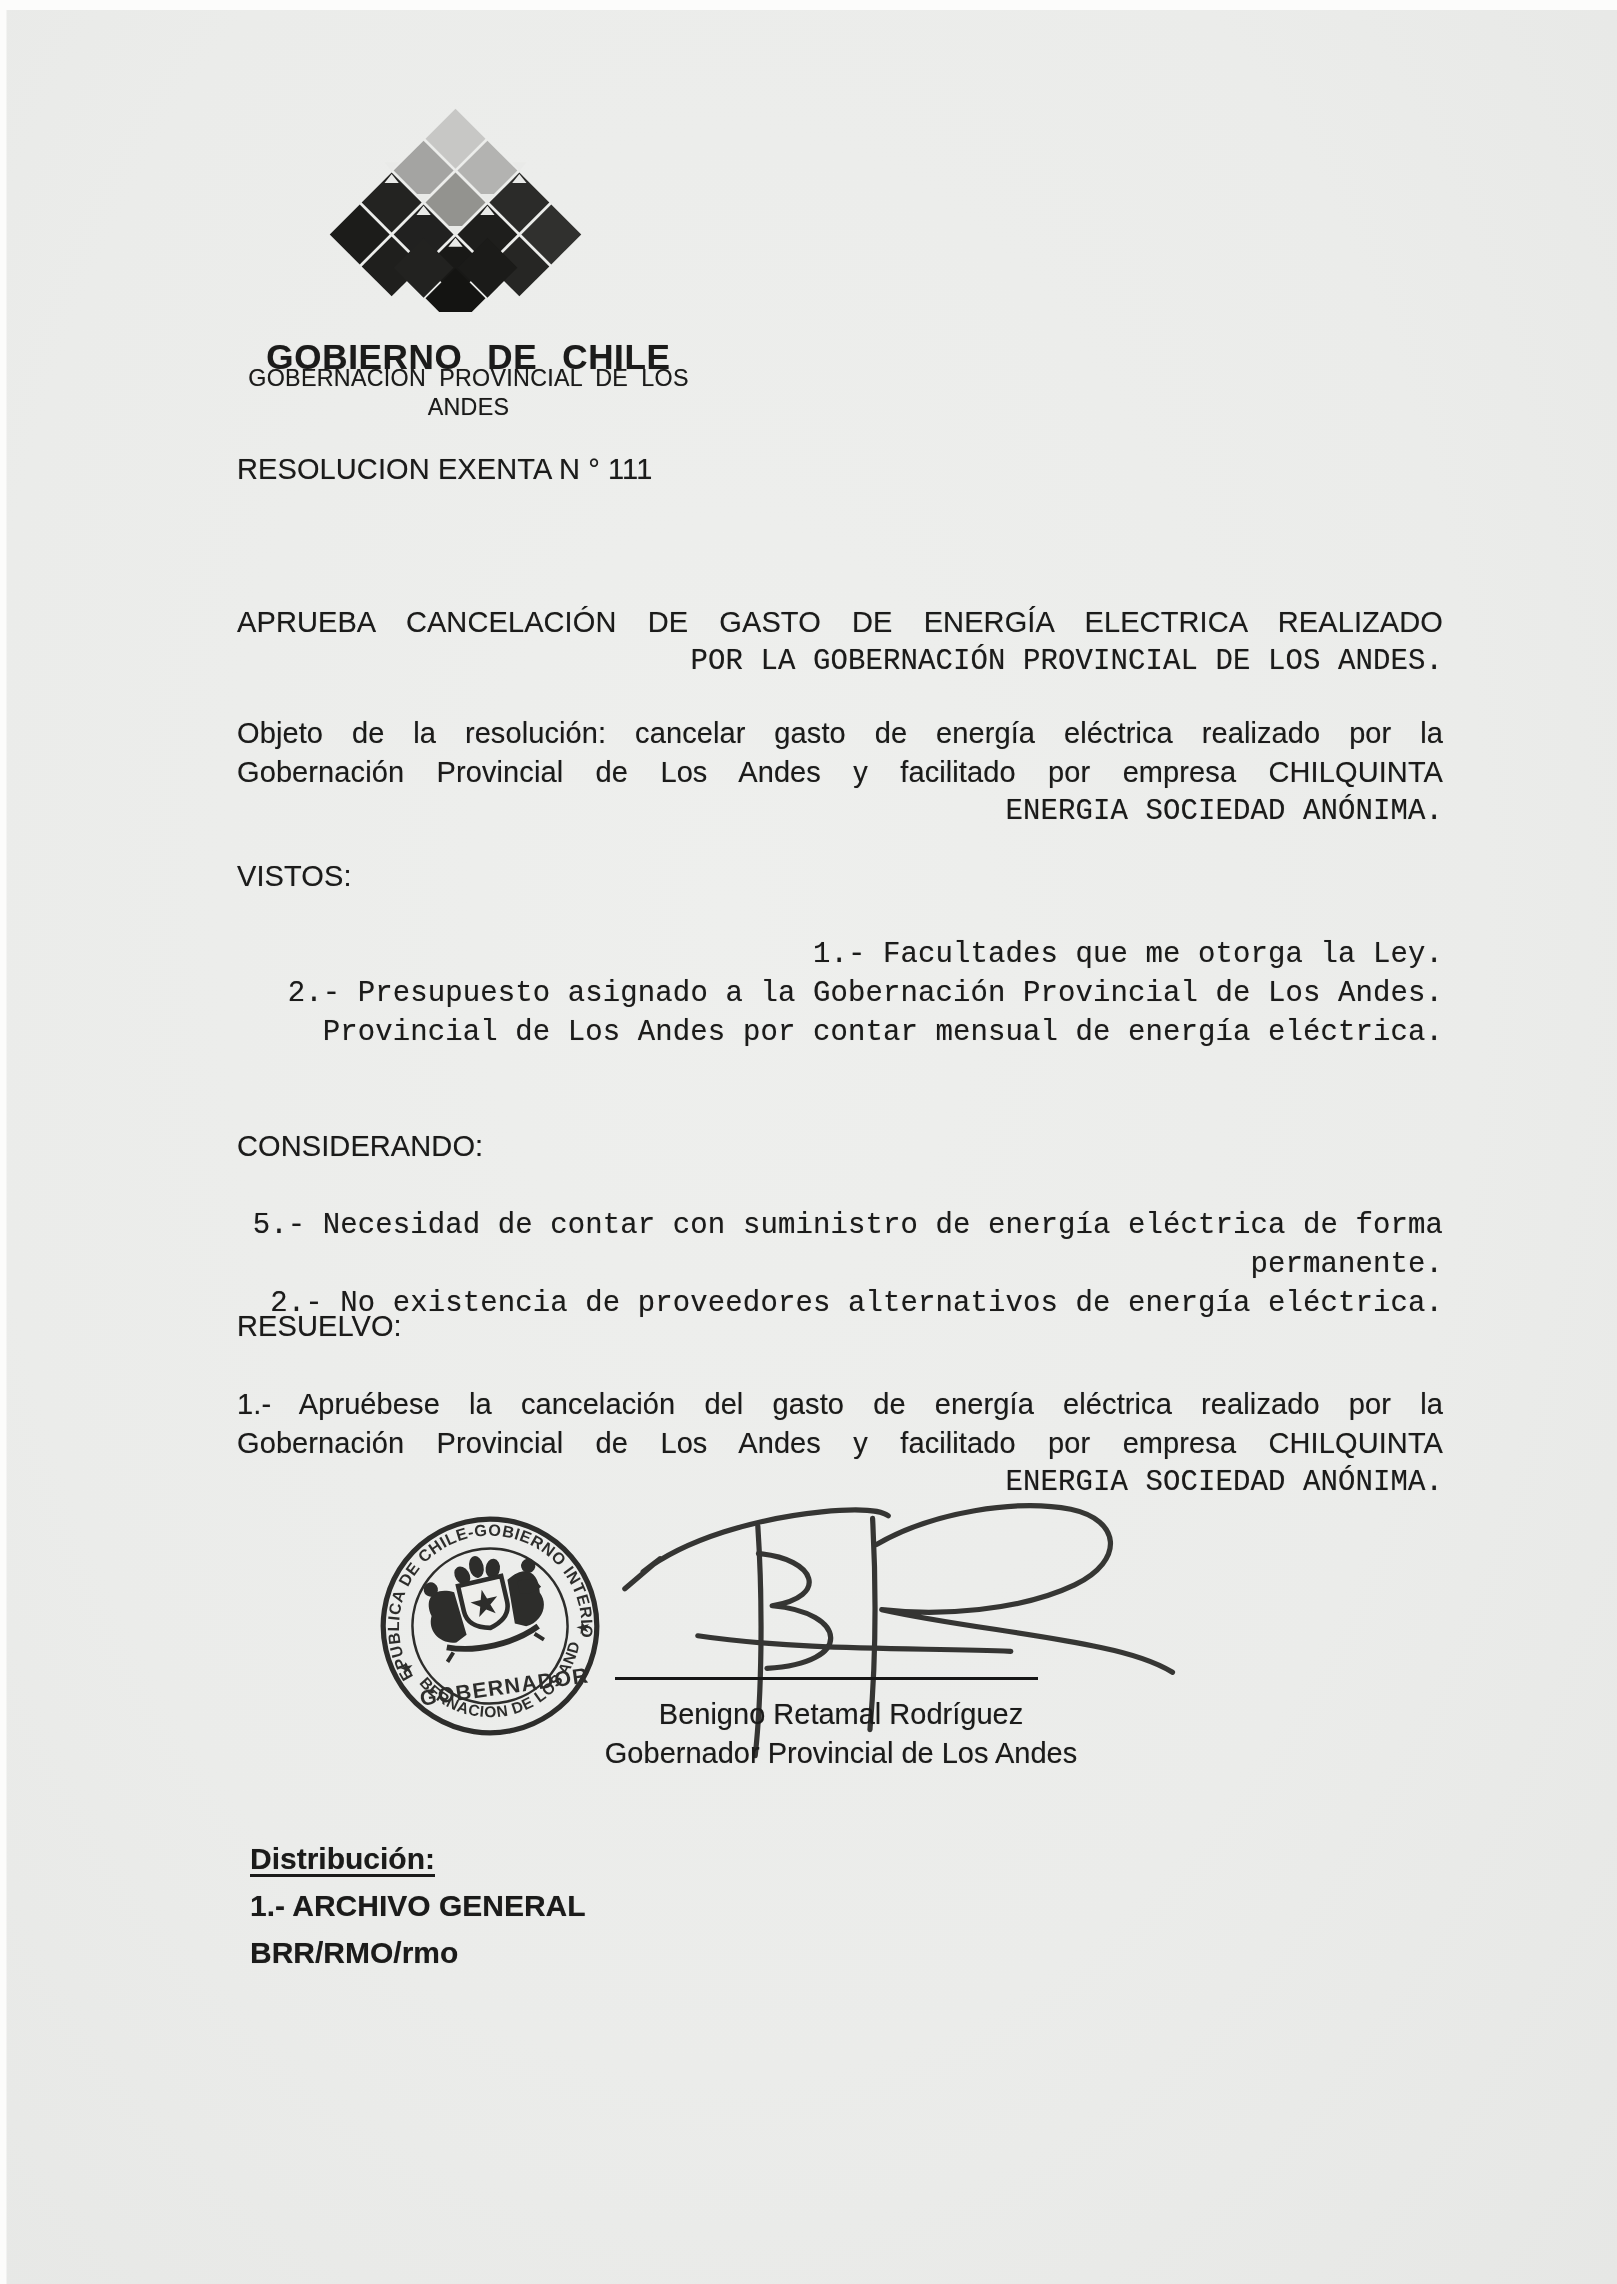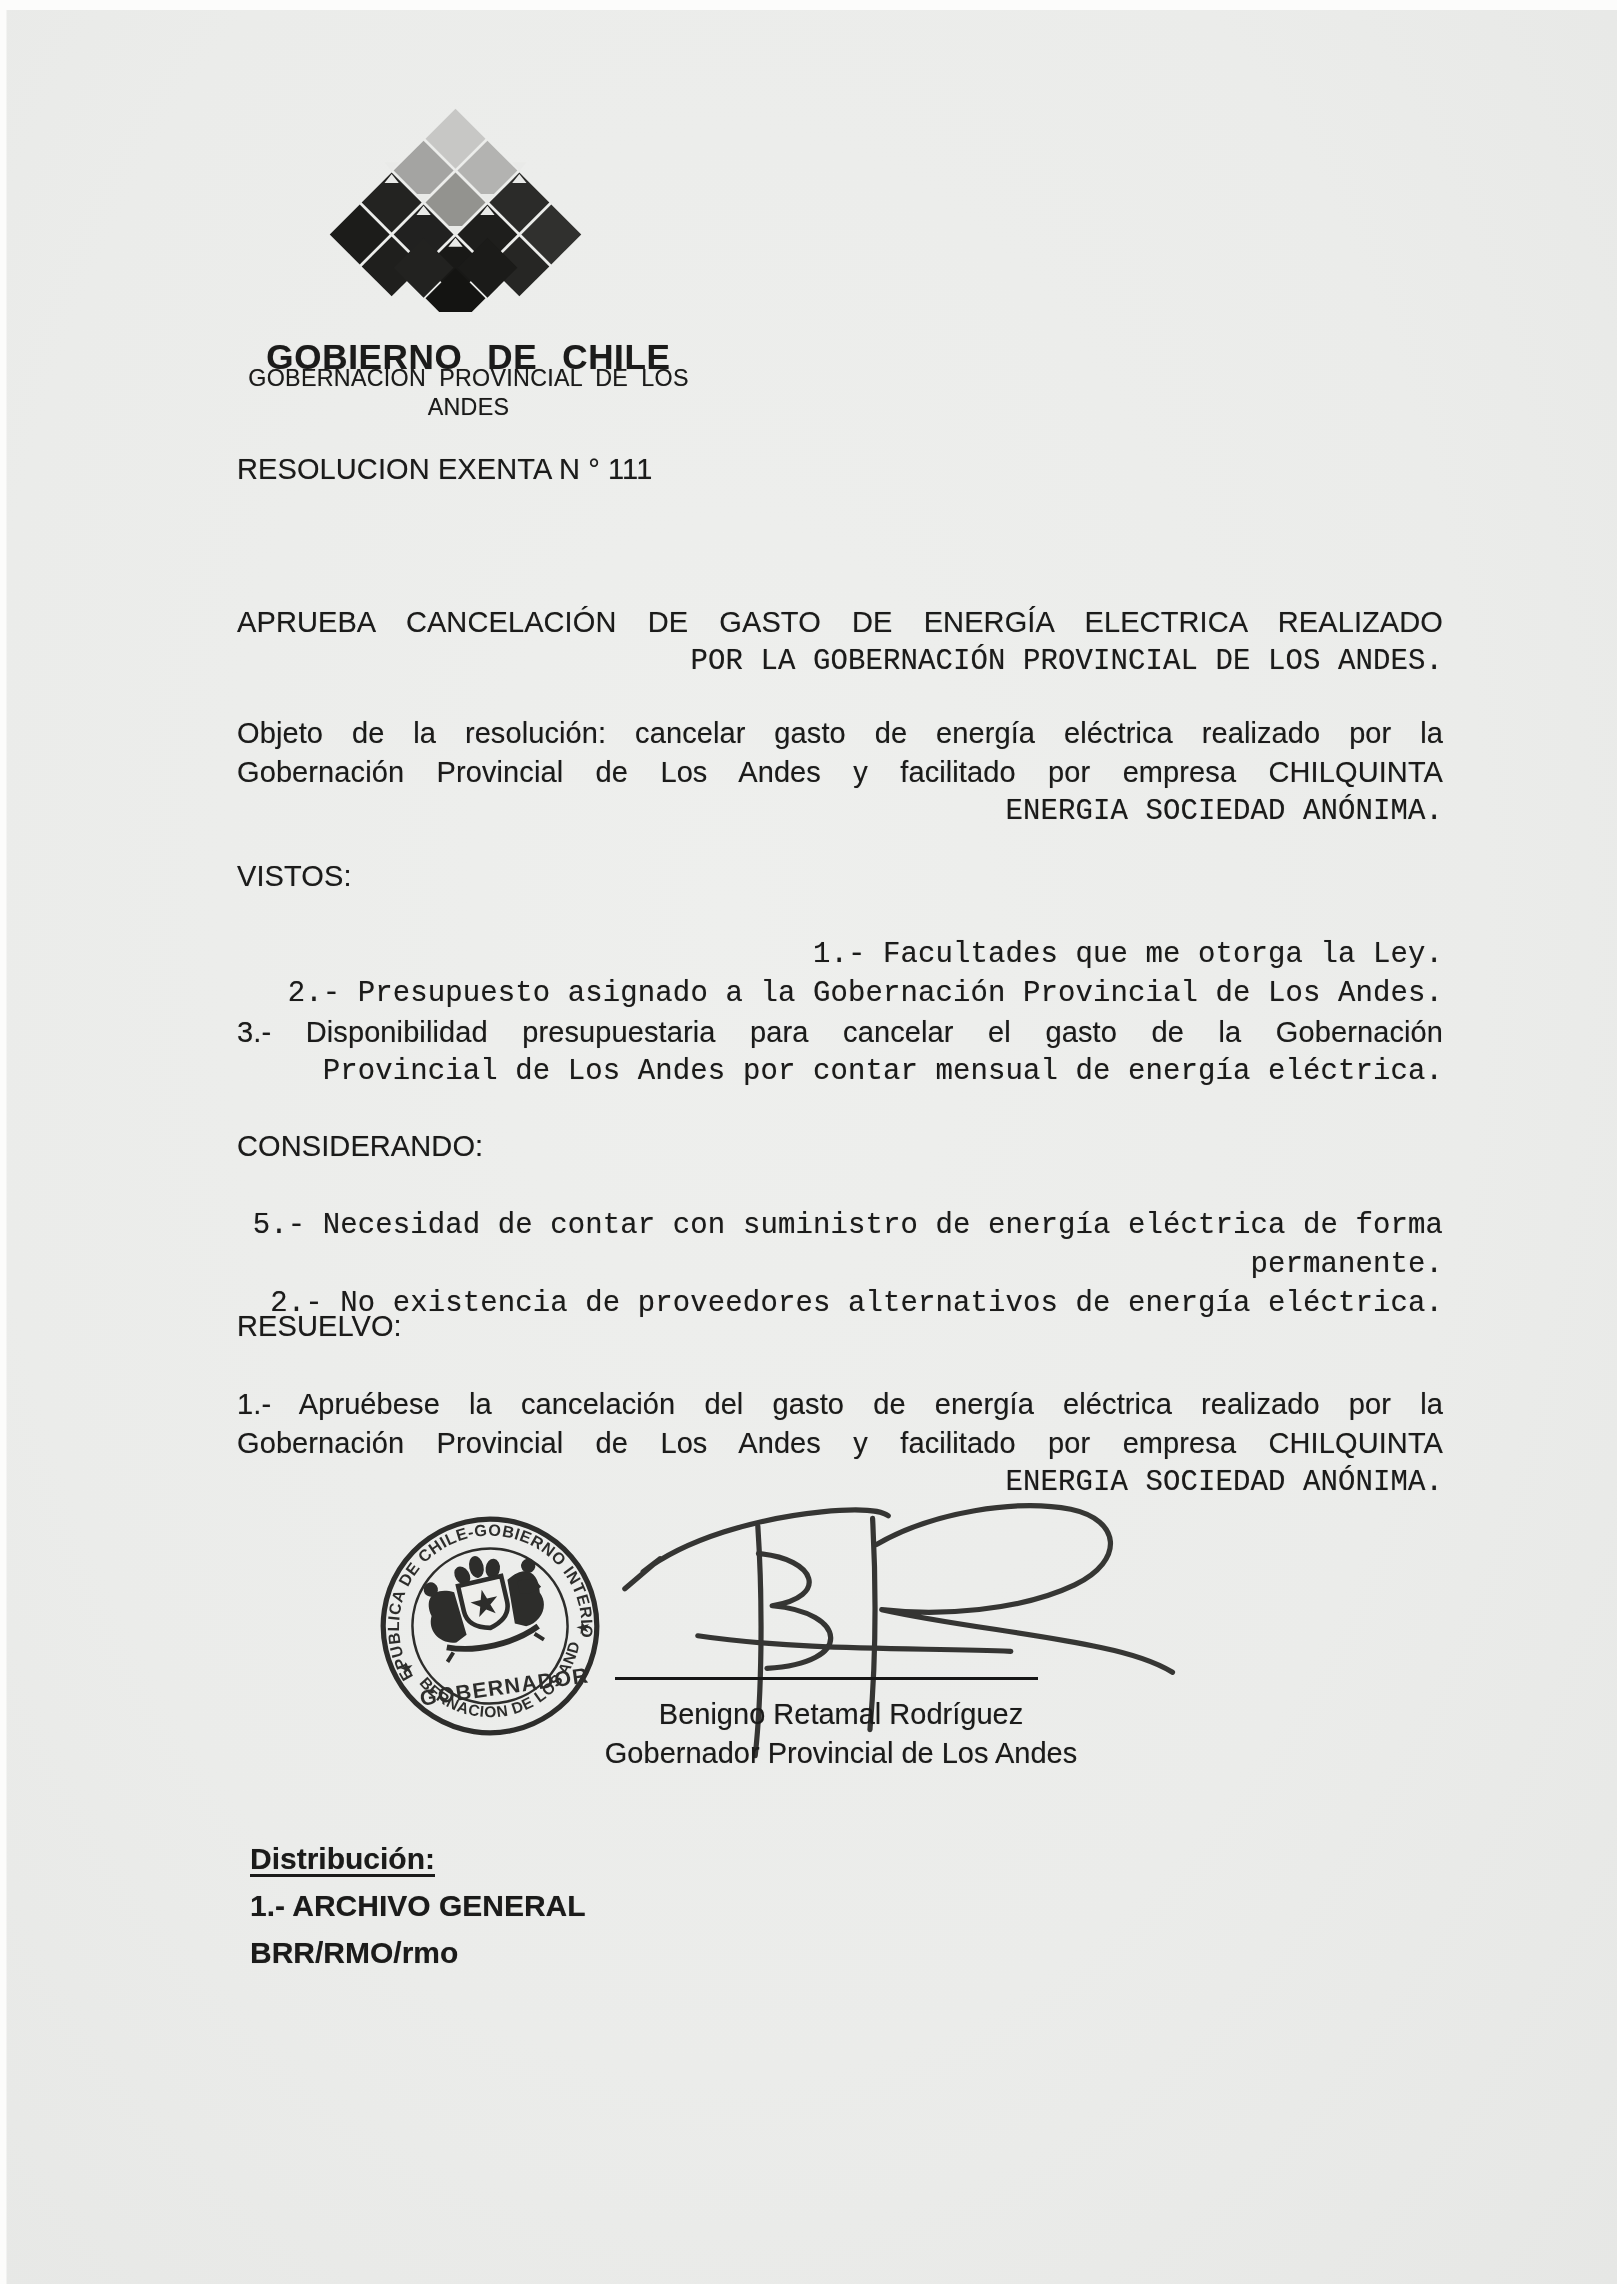--- a/index.html
+++ b/index.html
@@ -87,21 +87,20 @@
   <div class="bt ink" style="top:714px">
     <div class="jline">Objeto de la resolución: cancelar gasto de energía eléctrica realizado por la</div>
     <div class="jline">Gobernación Provincial de Los Andes y facilitado por empresa CHILQUINTA</div>
     <div class="lline">ENERGIA SOCIEDAD ANÓNIMA.</div>
   </div>
 
   <div class="bt ink" style="top:857px">VISTOS:</div>
   <div class="bt ink" style="top:935px">
     <div class="lline">1.- Facultades que me otorga la Ley.</div>
     <div class="lline">2.- Presupuesto asignado a la Gobernación Provincial de Los Andes.</div>
-    <div class="jline">3.- Disponibilidad presupuestaria para cancelar el gasto de la Gobernación</div>
     <div class="lline">Provincial de Los Andes por contar mensual de energía eléctrica.</div>
   </div>
 
   <div class="bt ink" style="top:1127px">CONSIDERANDO:</div>
   <div class="bt ink" style="top:1206px">
     <div class="lline">5.- Necesidad de contar con suministro de energía eléctrica de forma permanente.</div>
     <div class="lline">2.- No existencia de proveedores alternativos de energía eléctrica.</div>
   </div>
 
   <div class="bt ink" style="top:1307px">RESUELVO:</div>

